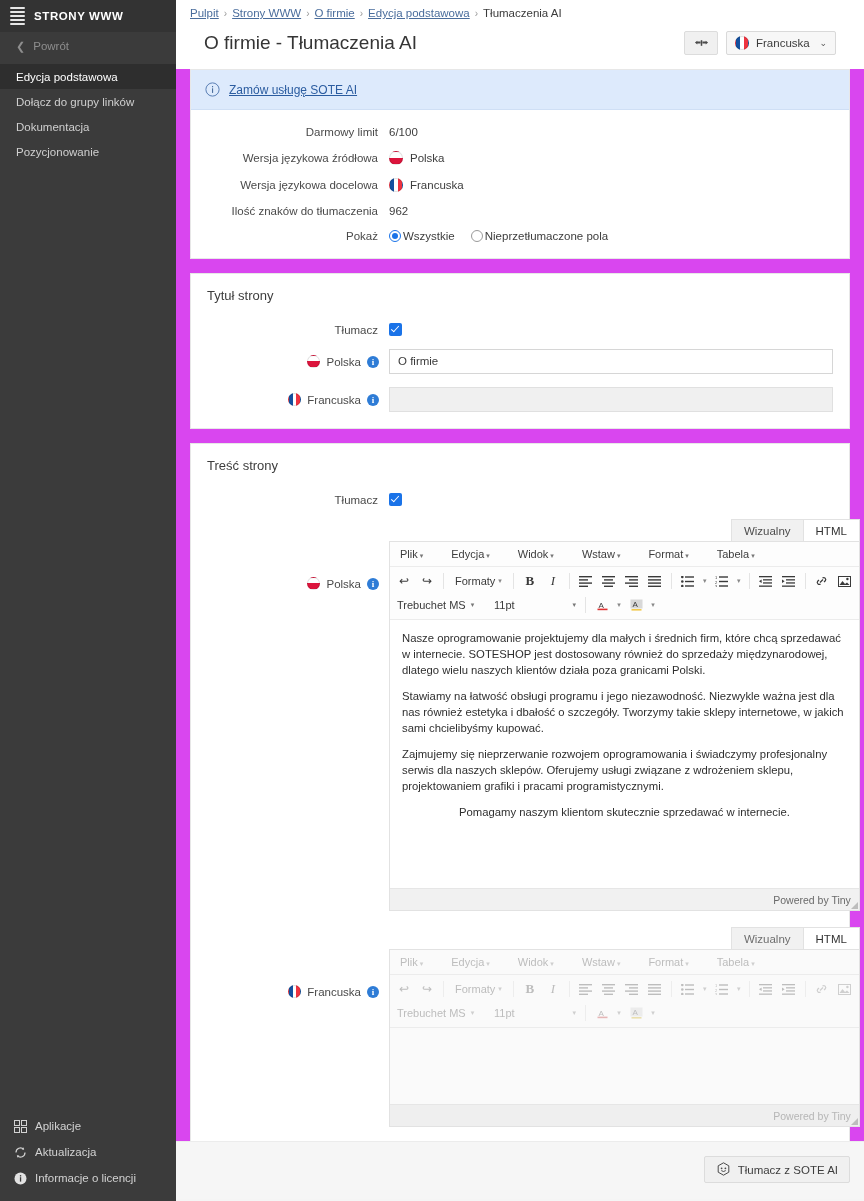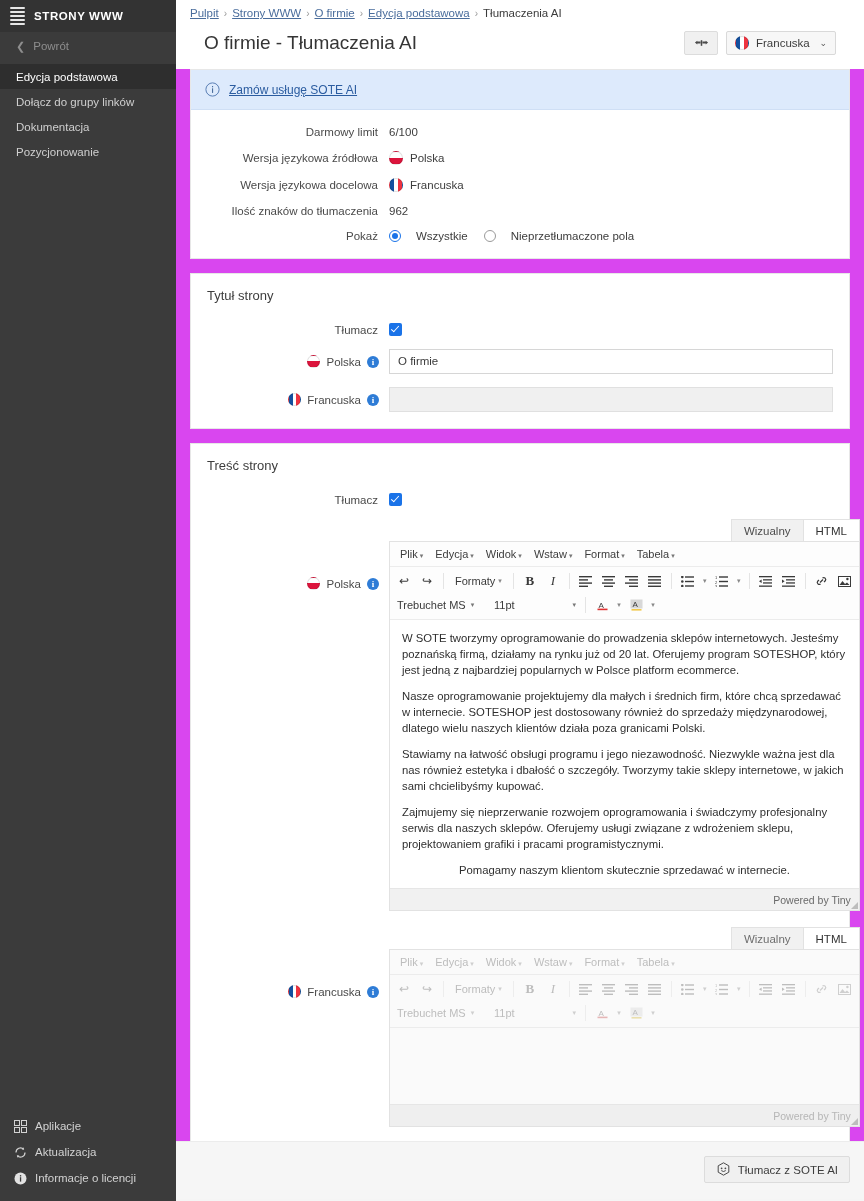--- a/index.html
+++ b/index.html
@@ -101,21 +101,21 @@
     font-size: 11.5px; color: #4a4a4a;
   }
   .fval { font-size: 11.5px; color: #3d3d3d; display: flex; align-items: center; gap: 7px; }
 
   .flag { width: 14px; height: 14px; border-radius: 50%; display: inline-block; overflow: hidden; flex: 0 0 14px; position: relative; border: 1px solid rgba(0,0,0,.12); }
   .flag.pl { background: linear-gradient(to bottom, #ffffff 0 50%, #dc143c 50% 100%); }
   .flag.fr { background: linear-gradient(to right, #14509f 0 33.3%, #ffffff 33.3% 66.6%, #ef3340 66.6% 100%); }
   .flag.sm { width: 13px; height: 13px; flex: 0 0 13px; }
 
   .radio-group { display: flex; align-items: center; gap: 16px; }
-  .radio { display: flex; align-items: center; gap: 15px; font-size: 11.5px; color: #3d3d3d; }
+  .radio { display: flex; align-items: center; gap: 2px; font-size: 11.5px; color: #3d3d3d; }
   .rdot { width: 12px; height: 12px; border-radius: 50%; border: 1px solid #9a9a9a; background:#fff; display: inline-block; position: relative; flex: 0 0 12px; }
   .rdot.on { border-color: #1a73e8; }
   .rdot.on::after { content:''; position:absolute; inset:2px; border-radius:50%; background:#1a73e8; }
 
   .sec-head { padding: 14px 16px 4px 16px; font-size: 13px; color: #3d3d3d; }
 
   .chk { width: 13px; height: 13px; background: #1a73e8; border-radius: 2px; position: relative; display:inline-block; flex:0 0 13px; }
   .chk::after {
     content:''; position:absolute; left:4px; top:1px; width:3px; height:7px;
     border:solid #fff; border-width: 0 1.6px 1.6px 0; transform: rotate(42deg);
@@ -142,21 +142,21 @@
   .ed-wrap { flex: 1 1 auto; margin-right: 16px; }
   .ed-tabs { display: flex; justify-content: flex-end; }
   .ed-tab {
     padding: 5px 12px 4px 12px; font-size: 11.5px; border: 1px solid #e2e2e2; border-bottom: none;
     background: #f1f1f1; color: #4d4d4d;
   }
   .ed-tab.active { background: #ffffff; color: #333; }
   .ed-tab + .ed-tab { border-left: none; }
   .editor { border: 1px solid #e2e2e2; background: #fff; }
   .ed-menubar {
-    display: flex; gap: 0; padding: 4px 4px; background: #fdfdfd;
+    display: flex; gap: 16px; padding: 4px 4px; background: #fdfdfd;
     border-bottom: 1px solid #ececec;
   }
   .mi { font-size: 11px; color: #3d3d3d; padding: 2px 6px; display:flex; align-items:center; gap:2px; }
   .mi .cv { font-size: 7px; color: #777; position: relative; top: 2px; }
   .ed-toolbar { border-bottom: 1px solid #ececec; background: #fdfdfd; padding: 2px 3px; }
   .tb-row { display: flex; align-items: center; gap: 1px; min-height: 24px; }
   .tbtn {
     min-width: 22px; height: 22px; display: flex; align-items: center; justify-content: center;
     color: #3a3a3a; font-size: 12px; padding: 0 3px;
   }
@@ -580,21 +580,20 @@
                         <rect x="1.5" y="10" width="10" height="1.6" fill="#f2c94c"></rect>
                       </svg>
                     </div>
                   <div class="tbtn" style="min-width:10px;">
                       <span class="cv2">▾</span>
                     </div>
                 </div>
               </div>
 
               <div class="ed-body" style="height:268px;">
-                <p>W SOTE tworzymy oprogramowanie do prowadzenia sklepów internetowych. Jesteśmy poznańską firmą, działamy na rynku już od 20 lat. Oferujemy program SOTESHOP, który jest jedną z najbardziej popularnych w Polsce platform ecommerce.</p>
                 <p>Nasze oprogramowanie projektujemy dla małych i średnich firm, które chcą sprzedawać w internecie. SOTESHOP jest dostosowany również do sprzedaży międzynarodowej, dlatego wielu naszych klientów działa poza granicami Polski.</p>
                 <p>Stawiamy na łatwość obsługi programu i jego niezawodność. Niezwykle ważna jest dla nas również estetyka i dbałość o szczegóły. Tworzymy takie sklepy internetowe, w jakich sami chcielibyśmy kupować.</p>
                 <p>Zajmujemy się nieprzerwanie rozwojem oprogramowania i świadczymy profesjonalny serwis dla naszych sklepów. Oferujemy usługi związane z wdrożeniem sklepu, projektowaniem grafiki i pracami programistycznymi.</p>
                 <p>Pomagamy naszym klientom skutecznie sprzedawać w internecie.</p>
               </div>
 
               <div class="ed-status">
                 <span>Powered by Tiny</span>
                 <span class="grip"></span>
               </div>

